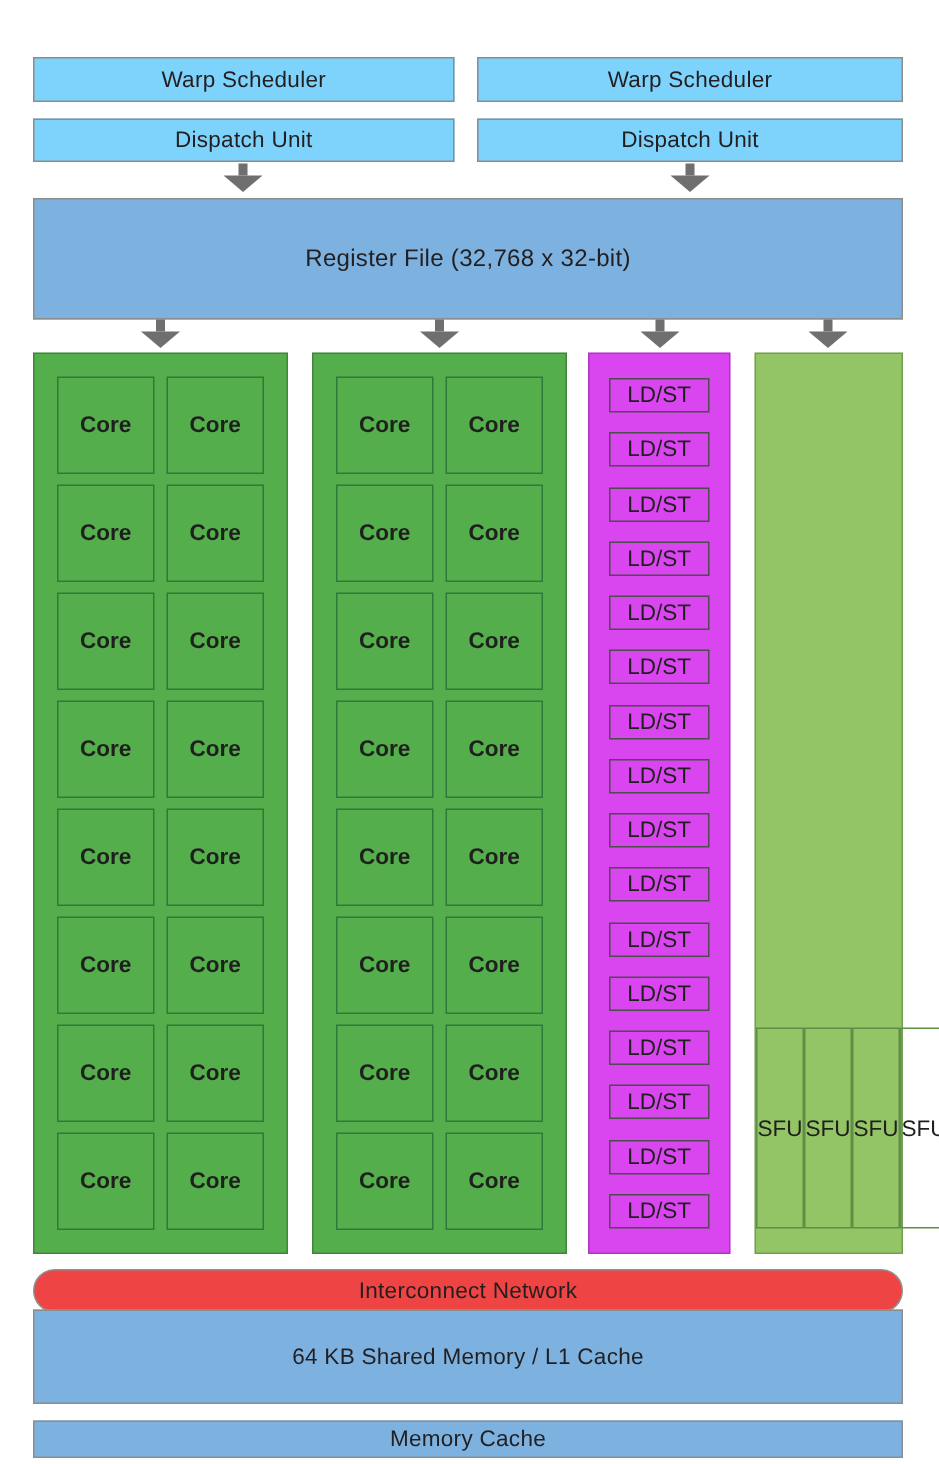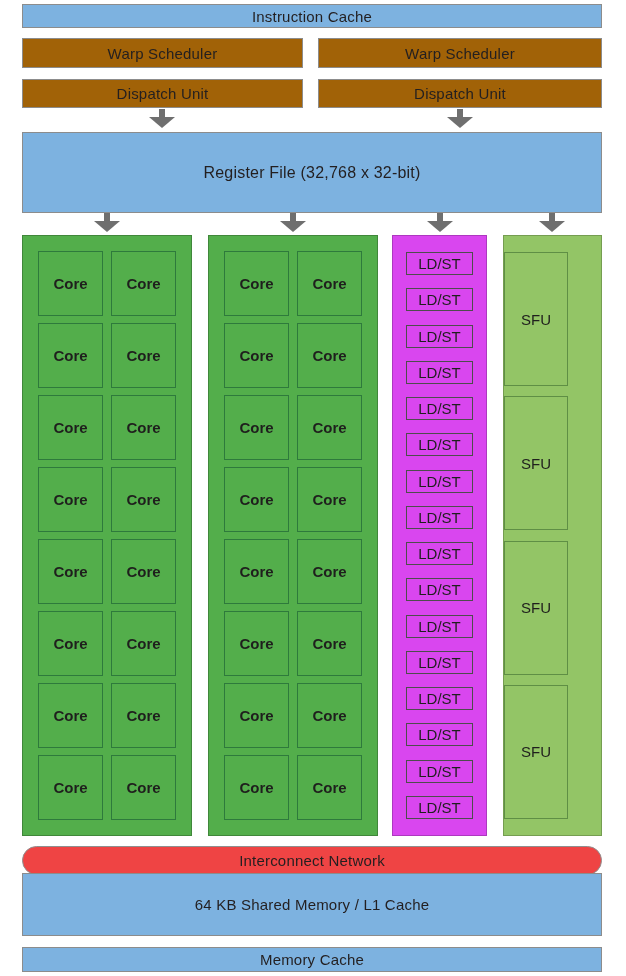--- a/index.html
+++ b/index.html
@@ -12,21 +12,21 @@
     overflow:hidden;
   }
   .blk{
     position:absolute;
     box-sizing:border-box;
     display:flex;align-items:center;justify-content:center;
     font-size:15px;
     letter-spacing:.2px;
   }
   .bar-blue{background:#7db2e0;border:1px solid #8c8c8c;}
-  .bar-orange{background:#a16207;border:1px solid #8c8c8c;}
+  .bar-orange{background:#7dd3fc;border:1px solid #8c8c8c;}
   .pill{background:#ef4444;border:1px solid #8f8f8f;border-radius:15px;}
 
   
   .instruction-cache{left:22px;top:4px;width:580px;height:24px;}
   .ws-left{left:22px;top:38px;width:281px;height:30px;}
   .ws-right{left:318px;top:38px;width:284px;height:30px;}
   .du-left{left:22px;top:79px;width:281px;height:29px;}
   .du-right{left:318px;top:79px;width:284px;height:29px;}
   .register-file{left:22px;top:132px;width:580px;height:81px;font-size:16px;}
 
@@ -81,37 +81,36 @@
     padding:16px 0;
   }
   .ldst-cell{
     width:67px;height:23px;box-sizing:border-box;
     border:1px solid #4d4d4d;
     display:flex;align-items:center;justify-content:center;
     font-size:15px;color:#1f1f1d;
   }
   .sfu-stack{
     height:100%;box-sizing:border-box;
-    display:flex;flex-direction:column;
-    justify-content:space-between;align-items:flex-start;
+    display:flex;flex-direction:row;
+    justify-content:space-between;align-items:flex-end;
     padding:16px 0;
   }
   .sfu-cell{
     width:64px;height:134px;box-sizing:border-box;
     border:1px solid #5f8f45;
     display:flex;align-items:center;justify-content:center;
     font-size:15px;color:#1f1f1d;
   }
 </style>
 </head>
 <body>
 
 <div class="canvas">
 
-  <div class="blk bar-blue instruction-cache">Instruction Cache</div>
 
   <div class="blk bar-orange ws-left">Warp Scheduler</div>
   <div class="blk bar-orange ws-right">Warp Scheduler</div>
 
   <div class="blk bar-orange du-left">Dispatch Unit</div>
   <div class="blk bar-orange du-right">Dispatch Unit</div>
 
   <div class="arrow" style="left:149px;top:109px">
       <span class="arrow-stem"></span>
       <span class="arrow-head"></span>

